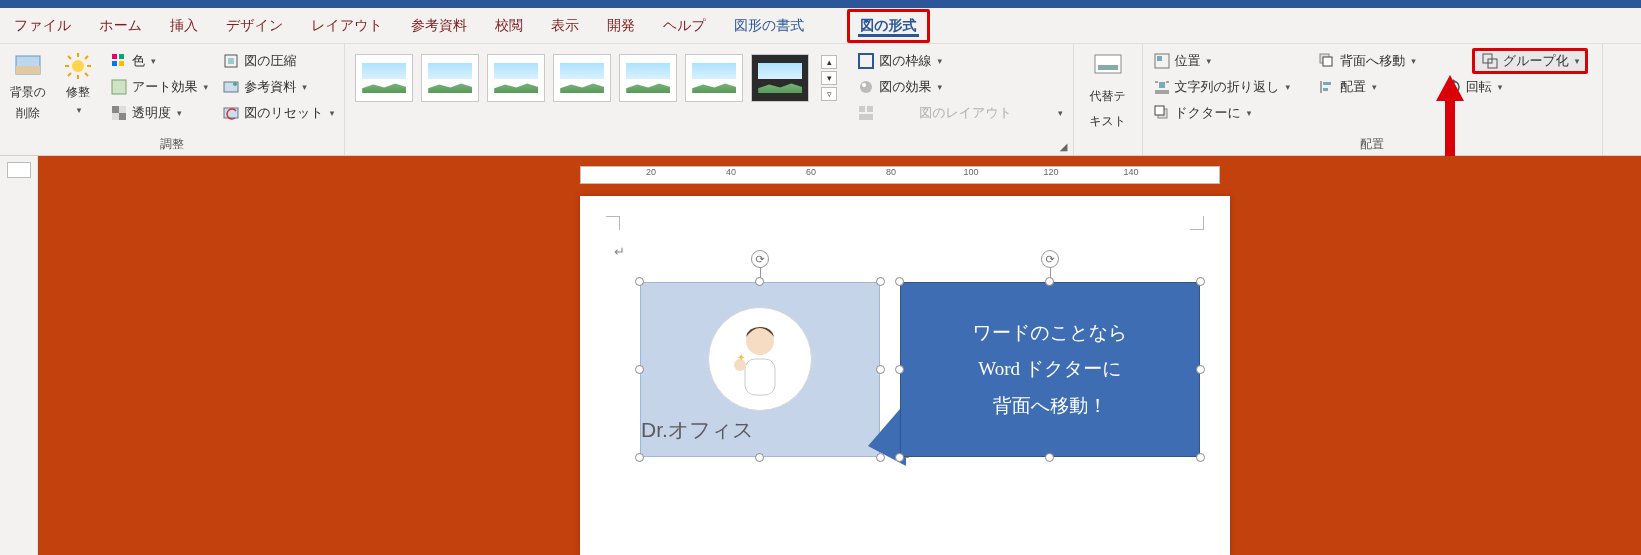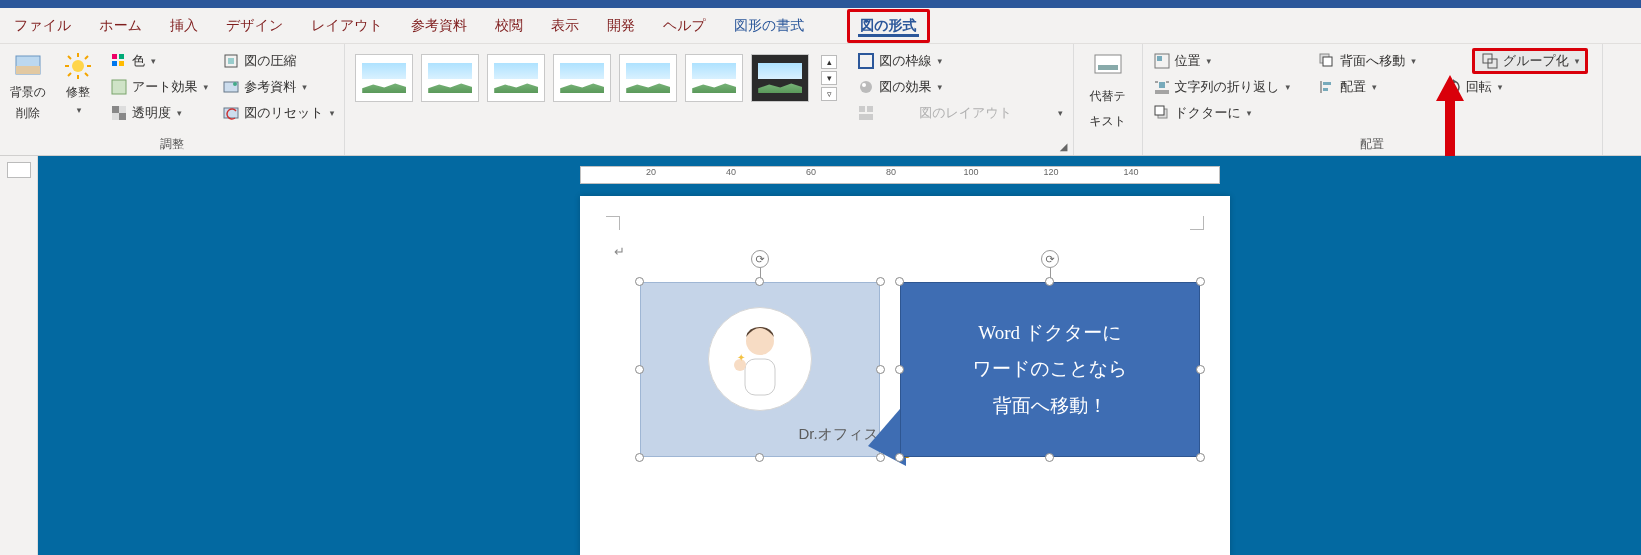--- a/index.html
+++ b/index.html
@@ -153,21 +153,21 @@
   }
   .arrow-annotation {
     position: absolute;
     left: 1430px;
     top: 75px;
     pointer-events: none;
   }
   
   .workspace {
     position: relative;
-    background: #0369a1;
+    background: #c2410c;
     flex: 1;
     height: calc(555px - 8px - 36px - 112px);
     overflow: hidden;
   }
   .ruler-h {
     position:absolute;
     left:580px; top:10px; height:18px; width:640px;
     background: #fff;
     border:1px solid #c0c0c0;
     font-size:9px;
@@ -197,21 +197,21 @@
     left:60px;top:86px;width:240px;height:175px;
   }
   .shape1 .body{
     position:absolute;inset:0;background:#c5d4e8;border:1px solid #9fb6d4;
   }
   .avatar{
     position:absolute;left:50%;top:24px;transform:translateX(-50%);
     width:104px;height:104px;border-radius:50%;background:#fff;border:1px solid #d6d6d6;
     display:flex;align-items:center;justify-content:center;
   }
-  .caption{position:absolute;left:0;right:0;bottom:12px;text-align:right;color:#5b5b5b;font-size:15px;}
+  .caption{position:absolute;left:0;right:0;bottom:12px;text-align:left;color:#5b5b5b;font-size:21px;}
   .callout-tail{
     position:absolute;
     left:228px;top:120px;
     width:0;height:0;
     border-left:38px solid #3e6db3;
     border-top:20px solid transparent;
     border-bottom:44px solid transparent;
     transform:rotate(180deg);
   }
   .yellow-dot{position:absolute;left:262px;top:166px;width:10px;height:10px;background:#ffb400;border:1px solid #b87f00;border-radius:50%;}
@@ -561,22 +561,22 @@
       <div class="sel-handle" style="right:-5px;top:-5px"></div>
       <div class="sel-handle" style="left:-5px;top:50%;margin-top:-5px"></div>
       <div class="sel-handle" style="right:-5px;top:50%;margin-top:-5px"></div>
       <div class="sel-handle" style="left:-5px;bottom:-5px"></div>
       <div class="sel-handle" style="left:50%;bottom:-5px;margin-left:-5px"></div>
       <div class="sel-handle" style="right:-5px;bottom:-5px"></div>
     </div>
 
     <div class="shape-wrap shape2">
       <div class="body">
+        <div>ワードのことなら</div>
         <div>Word ドクターに</div>
-        <div>ワードのことなら</div>
         <div>背面へ移動！</div>
       </div>
       <div class="rot-handle">⟳</div>
       <div class="rot-line"></div>
       <div class="sel-handle" style="left:-5px;top:-5px"></div>
       <div class="sel-handle" style="left:50%;top:-5px;margin-left:-5px"></div>
       <div class="sel-handle" style="right:-5px;top:-5px"></div>
       <div class="sel-handle" style="left:-5px;top:50%;margin-top:-5px"></div>
       <div class="sel-handle" style="right:-5px;top:50%;margin-top:-5px"></div>
       <div class="sel-handle" style="left:-5px;bottom:-5px"></div>

